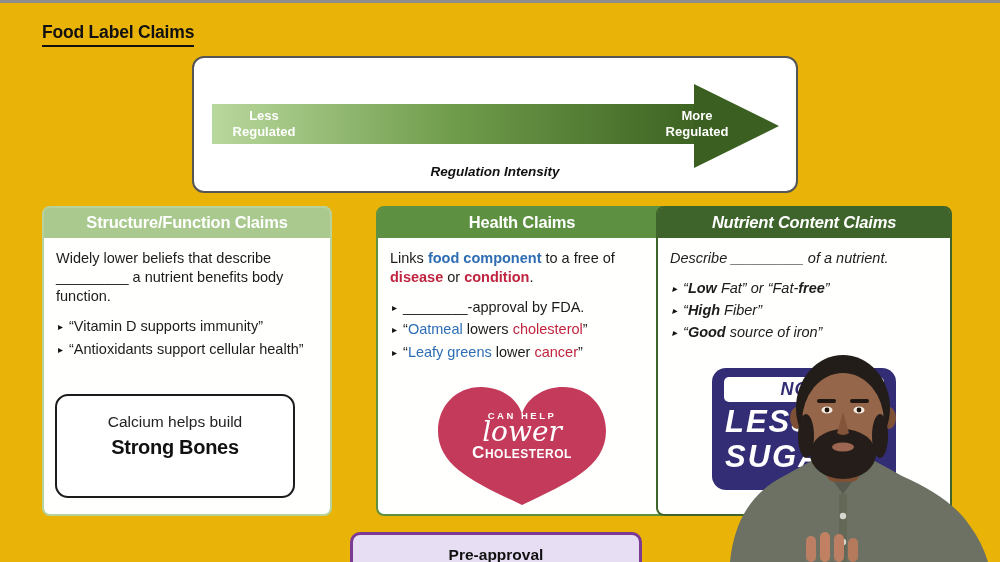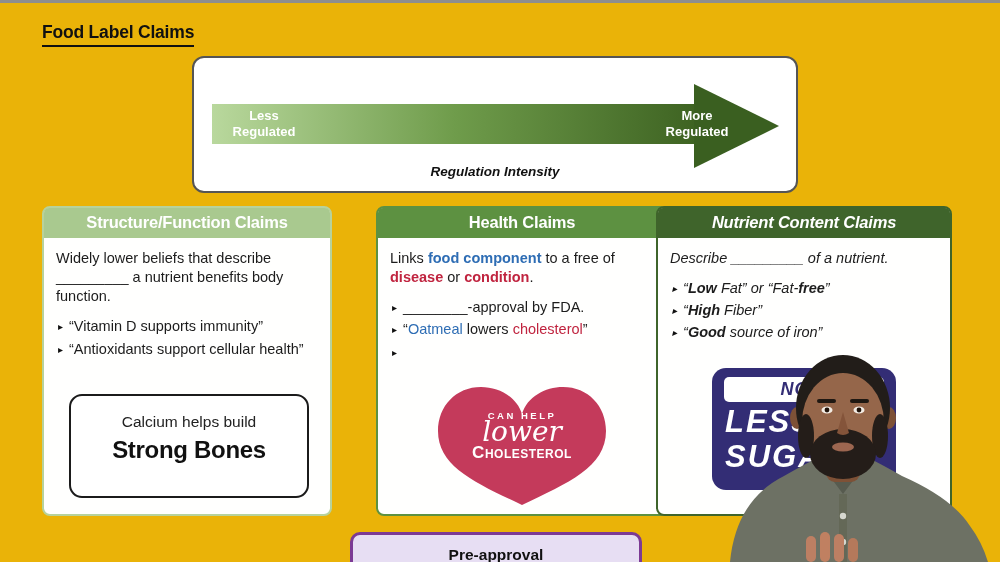--- a/index.html
+++ b/index.html
@@ -42,24 +42,24 @@
   .card3 header { background:#3f642b; }
 
   .bullets { margin-top:11px; }
   .brow { display:flex; margin:3px 0; }
   .bm { font-size:10px; margin:3px 6px 0 2px; color:#111; }
   .blue  { color:#2e6db4; }
   .red   { color:#c0243f; }
   .bold  { font-weight:bold; }
 
   
-  .example-box { position:absolute; left:25px; top:186px; width:240px; height:104px;
+  .example-box { position:absolute; left:11px; top:186px; width:240px; height:104px;
     border:2px solid #1b1b1b; border-radius:13px; background:#fff; text-align:center; }
   .ex1 { margin-top:17px; font-size:15.5px; color:#222; }
-  .ex2 { margin-top:5px; font-size:24px; font-weight:bold; color:#111; letter-spacing:-0.3px; }
+  .ex2 { margin-top:5px; font-size:20px; font-weight:bold; color:#111; letter-spacing:-0.3px; }
 
   
   .heart-wrap { position:absolute; left:50%; transform:translateX(-50%); top:176px;
     width:176px; height:124px; text-align:center; }
   .heart-wrap svg { position:absolute; left:0; top:0; }
   .heart-t1 { position:relative; margin-top:26px; color:#fff; font-size:9.5px;
     font-weight:bold; letter-spacing:2.5px; }
   .heart-t2 { position:relative; margin-top:-4px; color:#fff; font-size:28px;
     font-style:italic; font-family:"DejaVu Serif", serif; line-height:1.05; }
   .heart-t3 { position:relative; margin-top:-3px; color:#fff; font-size:17px;
@@ -136,20 +136,21 @@
         <div class="brow">
             <span class="bm">▸</span>
             <span><span>________</span><span>-approval by FDA.</span></span>
           </div>
         <div class="brow">
             <span class="bm">▸</span>
             <span><span>“</span><span class="blue">Oatmeal</span><span> lowers </span><span class="red">cholesterol</span><span>”</span></span>
           </div>
         <div class="brow">
             <span class="bm">▸</span>
+            <span><span>“</span><span class="blue">Leafy greens</span><span> lower </span><span class="red">cancer</span><span>”</span></span>
           </div>
       </div>
     </div>
     <div class="heart-wrap">
       <svg width="176" height="124" viewBox="0 0 176 124">
         <path d="M88 30 C 83 13, 65 3, 47 3 C 22 3, 4 22, 4 47 C 4 83, 42 99, 88 121 C 134 99, 172 83, 172 47 C 172 22, 154 3, 129 3 C 111 3, 93 13, 88 30 Z" fill="#c43a5b"></path>
       </svg>
       <div class="heart-t1">CAN HELP</div>
       <div class="heart-t2">lower</div>
       <div class="heart-t3">Cholesterol</div>

